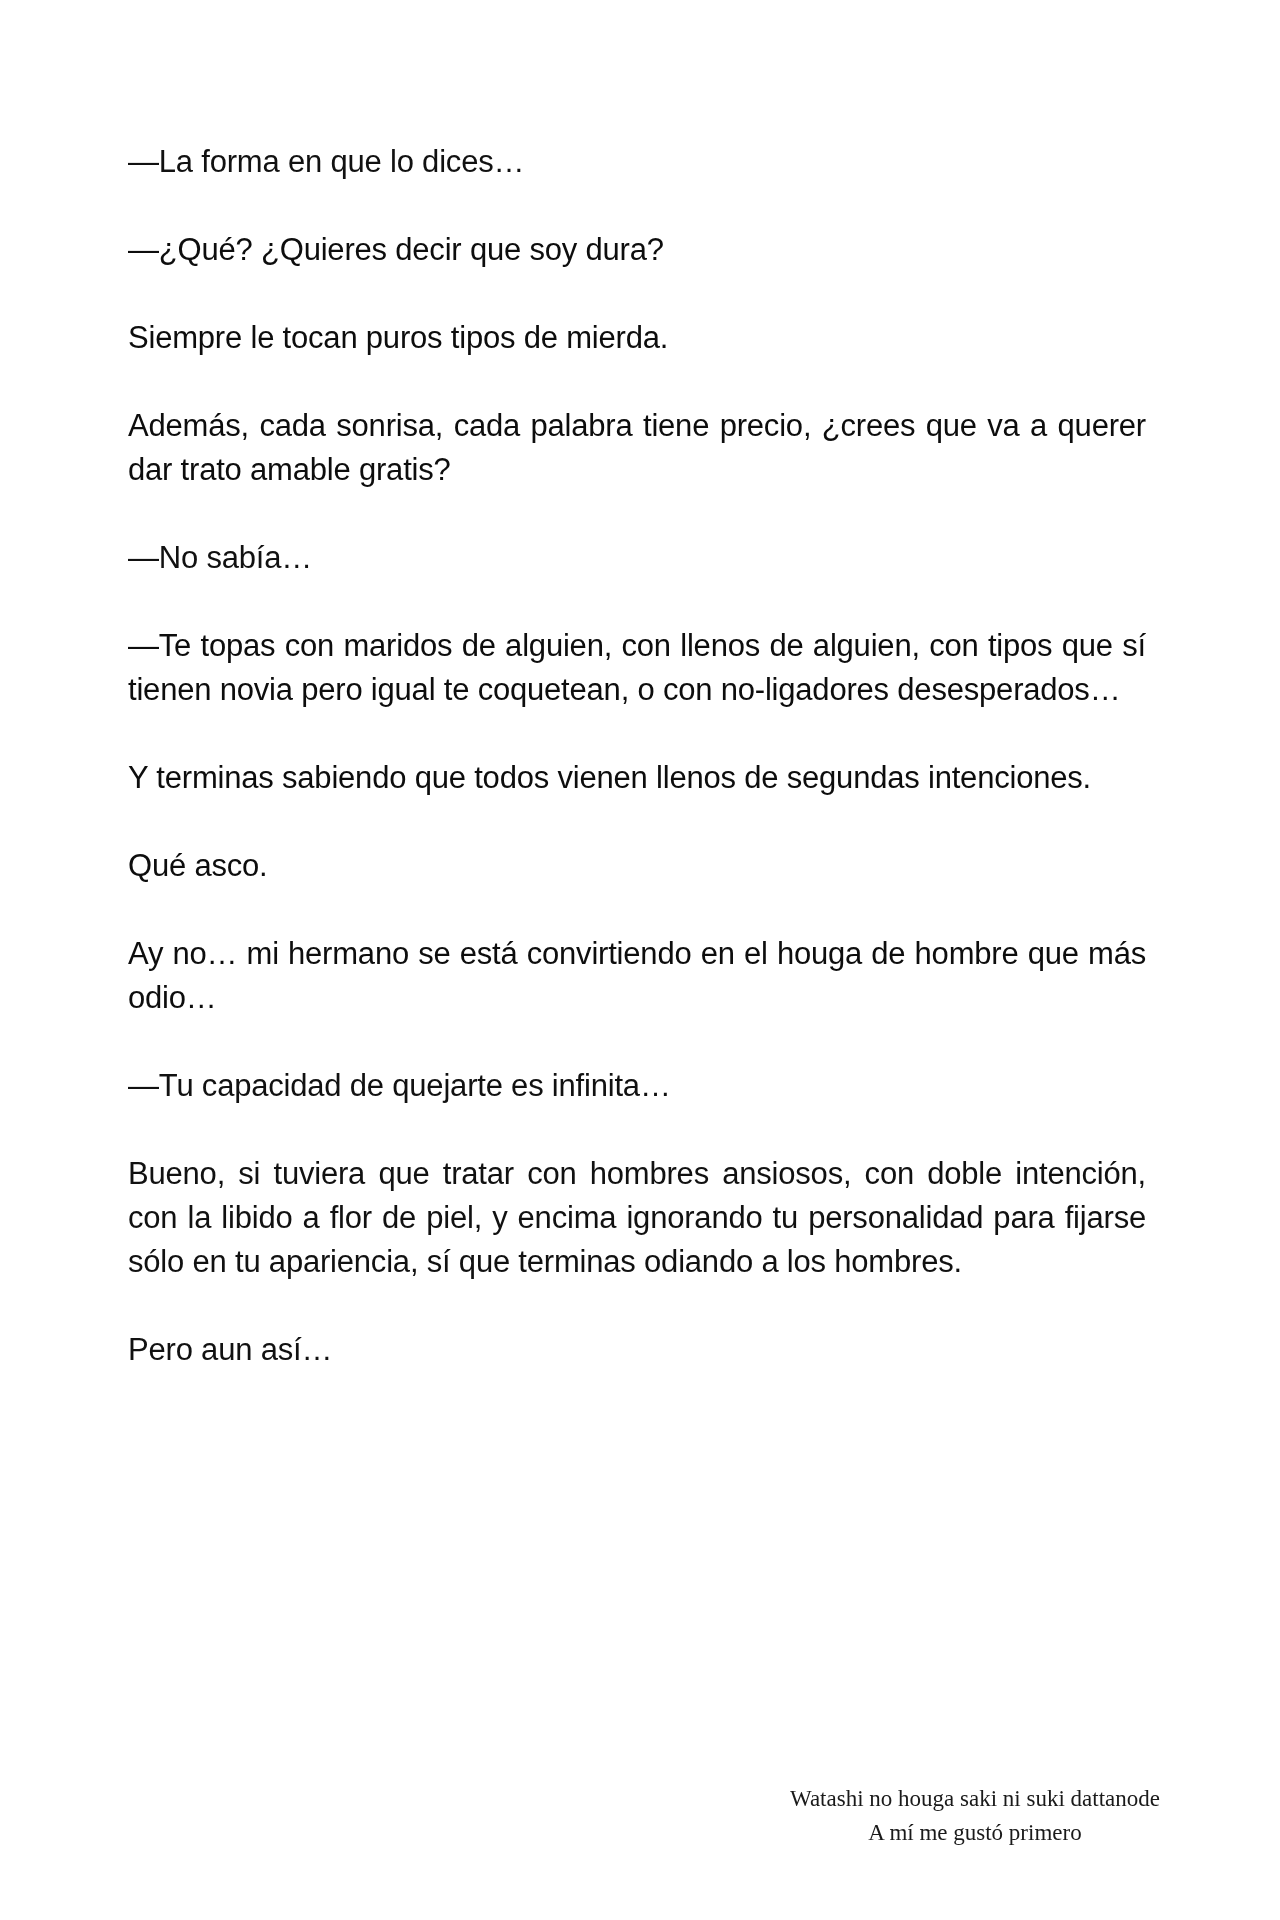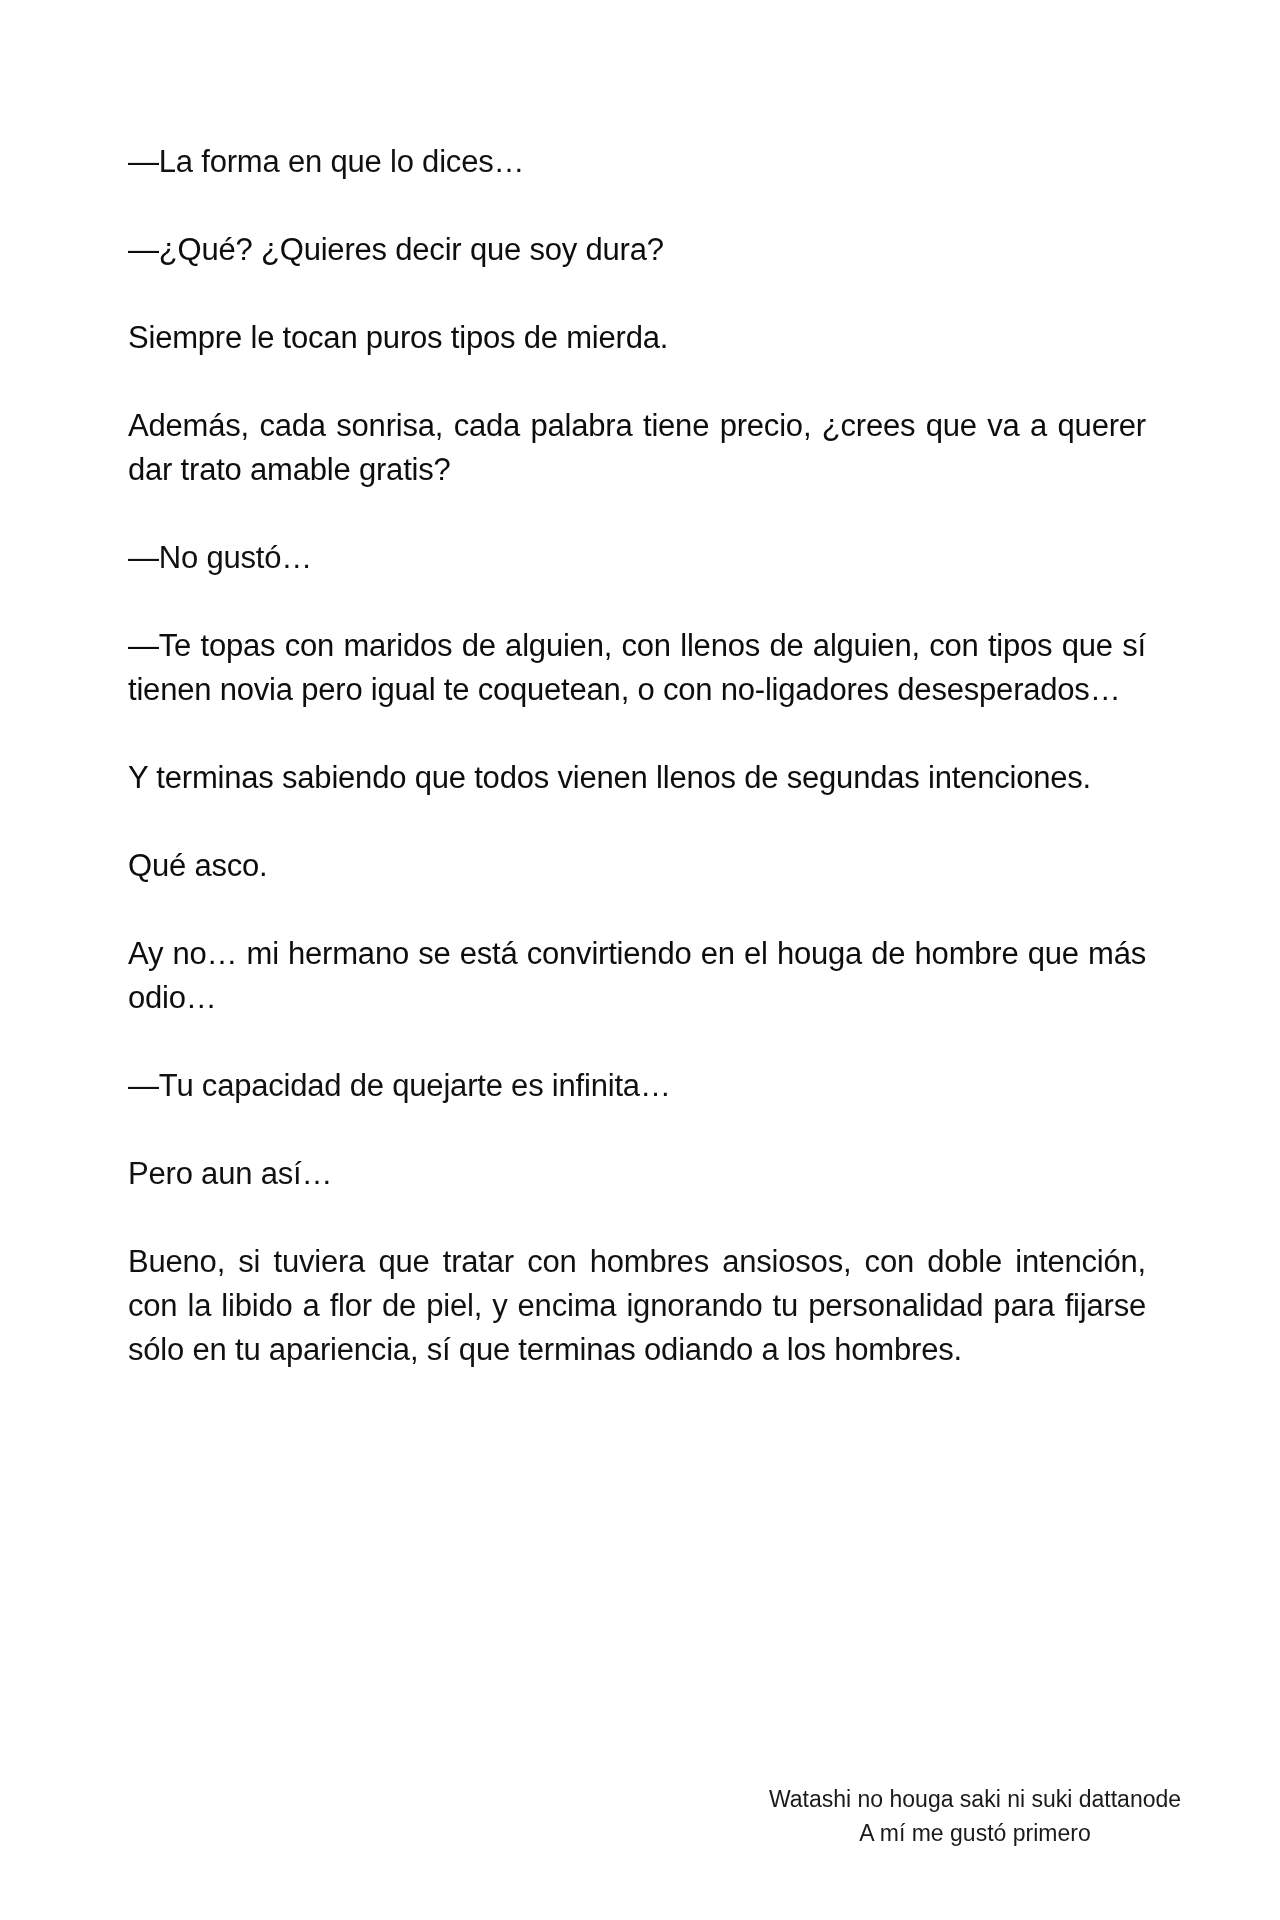--- a/index.html
+++ b/index.html
@@ -12,38 +12,38 @@
     color: #111111;
     margin: 16px 0 44px 0;
     text-align: justify;
     letter-spacing: -0.2px;
   }
   .para.bold { font-weight: normal; color: #0d0d0d; }
   .para.last-left { text-align-last: left; }
   .footer {
     position: absolute; left: 740px; top: 1782px; width: 470px;
     text-align: center;
-    font-family: Liberation Sans, sans-serif;
+    font-family: Liberation Serif, serif;
     font-size: 23px; line-height: 34px; color: #1a1a1a;
   }
 </style>
 </head>
 <body>
 
 <div class="page">
   <p class="para">—La forma en que lo dices…</p>
   <p class="para bold">—¿Qué? ¿Quieres decir que soy dura?</p>
   <p class="para bold">Siempre le tocan puros tipos de mierda.</p>
   <p class="para bold last-left">Además, cada sonrisa, cada palabra tiene precio, ¿crees que va a querer dar trato amable gratis?</p>
-  <p class="para">—No gustó…</p>
+  <p class="para">—No sabía…</p>
   <p class="para bold last-left">—Te topas con maridos de alguien, con llenos de alguien, con tipos que sí tienen novia pero igual te coquetean, o con no-ligadores desesperados…</p>
   <p class="para bold last-left">Y terminas sabiendo que todos vienen llenos de segundas intenciones.</p>
   <p class="para bold">Qué asco.</p>
   <p class="para bold last-left">Ay no… mi hermano se está convirtiendo en el houga de hombre que más odio…</p>
   <p class="para">—Tu capacidad de quejarte es infinita…</p>
+  <p class="para last-left">Bueno, si tuviera que tratar con hombres ansiosos, con doble intención, con la libido a flor de piel, y encima ignorando tu personalidad para fijarse sólo en tu apariencia, sí que terminas odiando a los hombres.</p>
   <p class="para">Pero aun así…</p>
-  <p class="para last-left">Bueno, si tuviera que tratar con hombres ansiosos, con doble intención, con la libido a flor de piel, y encima ignorando tu personalidad para fijarse sólo en tu apariencia, sí que terminas odiando a los hombres.</p>
 </div>
 
 <div class="footer">
   <div>Watashi no houga saki ni suki dattanode</div>
   <div>A mí me gustó primero</div>
 </div>
 
 </body></html>

